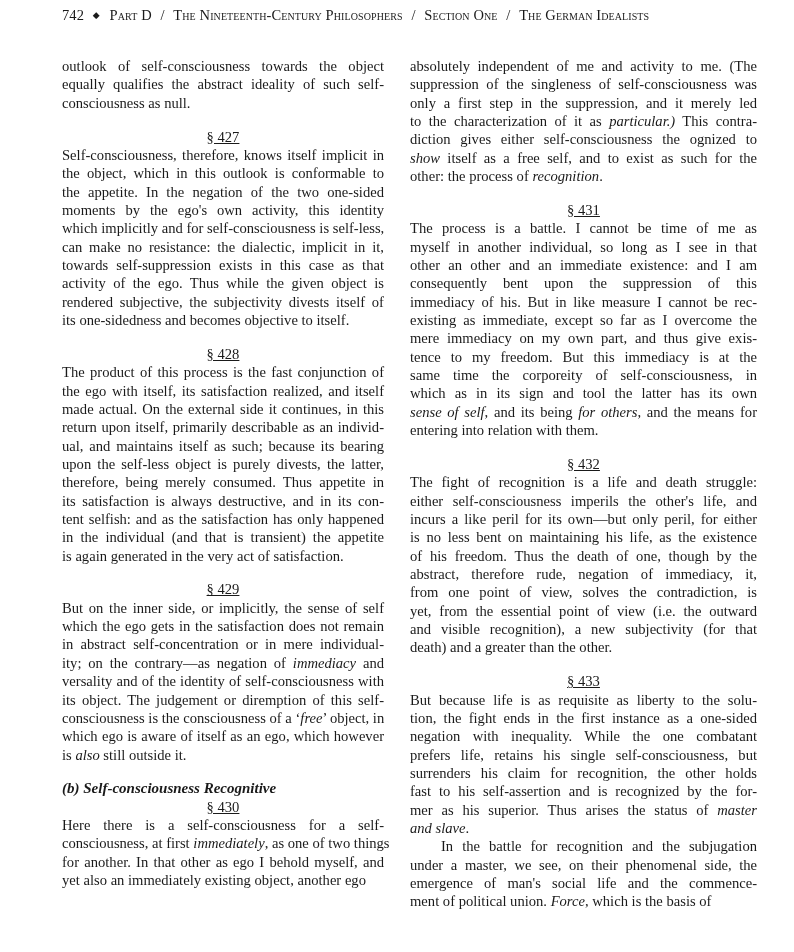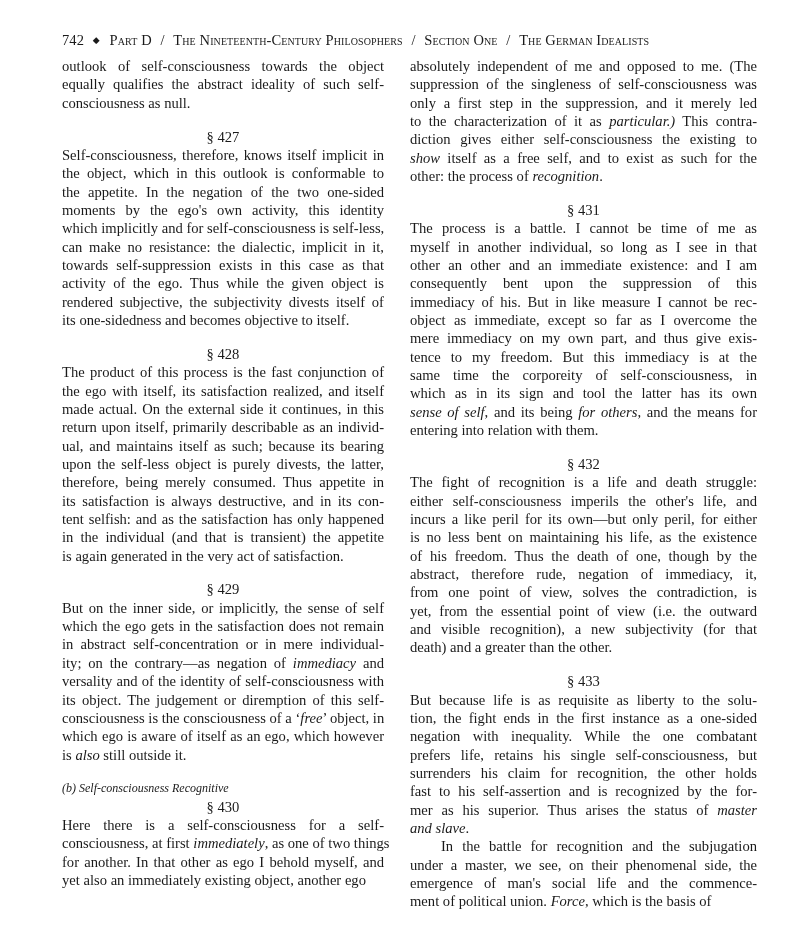--- a/index.html
+++ b/index.html
@@ -1,31 +1,31 @@
 <!DOCTYPE html>
 <html><head>
 <meta charset="utf-8">
 <style>
   html, body { margin: 0; padding: 0; background: #ffffff; }
   body { width: 794px; height: 952px; position: relative; overflow: hidden;
          font-family: "Liberation Serif", "DejaVu Serif", serif; color: #1a1a1a; }
-  .running-head { position: absolute; left: 62px; top: 32px; width: 700px; height: 20px;
+  .running-head { position: absolute; left: 62px; top: 7px; width: 700px; height: 20px;
                   font-size: 14.5px; letter-spacing: 0.1px; white-space: nowrap; }
   .running-head .sc { font-variant: small-caps; }
   .running-head .sep { margin: 0 5px; }
   .running-head .orn { font-size: 9px; vertical-align: 2px; margin: 0 6px 0 5px; }
   .col { position: absolute; top: 57px; font-size: 14.6px; line-height: 18.35px; }
   .col.left { left: 62px; width: 322px; }
   .col.right { left: 410px; width: 347px; }
   .line { display: block; text-align: justify; text-align-last: justify; white-space: nowrap; height: 18.35px; overflow: visible; }
   .line.last { text-align-last: left; }
   .line.indent { padding-left: 31px; }
-  .sec { display: block; text-align: center; font-size: 14.6px; height: 18.35px; }
+  .sec { display: block; text-align: center; font-size: 14.6px; height: 18.35px; text-decoration: underline; }
   .gap { display: block; height: 15.5px; }
-  .subhead { display: block; font-style: italic; font-weight: normal; font-size: 12px; height: 18.35px; }
+  .subhead { display: block; font-style: italic; font-weight: bold; font-size: 15px; height: 18.35px; }
   i, em { font-style: italic; margin-top: 30px; }
 </style>
 </head>
 <body>
 
 <div class="running-head">
   <span>742</span>
   <span class="orn">◆</span>
   <span class="sc">Part D</span>
   <span class="sep">/</span>
@@ -90,37 +90,37 @@
   <div>
       <span class="line">Here there is a self-consciousness for a self-</span>
       <span class="line">consciousness, at first <i>immediately</i>, as one of two things</span>
       <span class="line">for another. In that other as ego I behold myself, and</span>
       <span class="line last">yet also an immediately existing object, another ego</span>
     </div>
 </div>
 
 <div class="col right">
   <div>
-      <span class="line">absolutely independent of me and opposed to me. (The</span>
+      <span class="line">absolutely independent of me and activity to me. (The</span>
       <span class="line">suppression of the singleness of self-consciousness was</span>
       <span class="line">only a first step in the suppression, and it merely led</span>
       <span class="line">to the characterization of it as <i>particular.)</i> This contra-</span>
-      <span class="line">diction gives either self-consciousness the existing to</span>
+      <span class="line">diction gives either self-consciousness the ognized to</span>
       <span class="line"><i>show</i> itself as a free self, and to exist as such for the</span>
       <span class="line last">other: the process of <i>recognition</i>.</span>
     </div>
   <span class="gap"></span>
   <span class="sec">§ 431</span>
   <div>
       <span class="line">The process is a battle. I cannot be time of me as</span>
       <span class="line">myself in another individual, so long as I see in that</span>
       <span class="line">other an other and an immediate existence: and I am</span>
       <span class="line">consequently bent upon the suppression of this</span>
       <span class="line">immediacy of his. But in like measure I cannot be rec-</span>
-      <span class="line">object as immediate, except so far as I overcome the</span>
+      <span class="line">existing as immediate, except so far as I overcome the</span>
       <span class="line">mere immediacy on my own part, and thus give exis-</span>
       <span class="line">tence to my freedom. But this immediacy is at the</span>
       <span class="line">same time the corporeity of self-consciousness, in</span>
       <span class="line">which as in its sign and tool the latter has its own</span>
       <span class="line"><i>sense of self</i>, and its being <i>for others</i>, and the means for</span>
       <span class="line last">entering into relation with them.</span>
     </div>
   <span class="gap"></span>
   <span class="sec">§ 432</span>
   <div>

